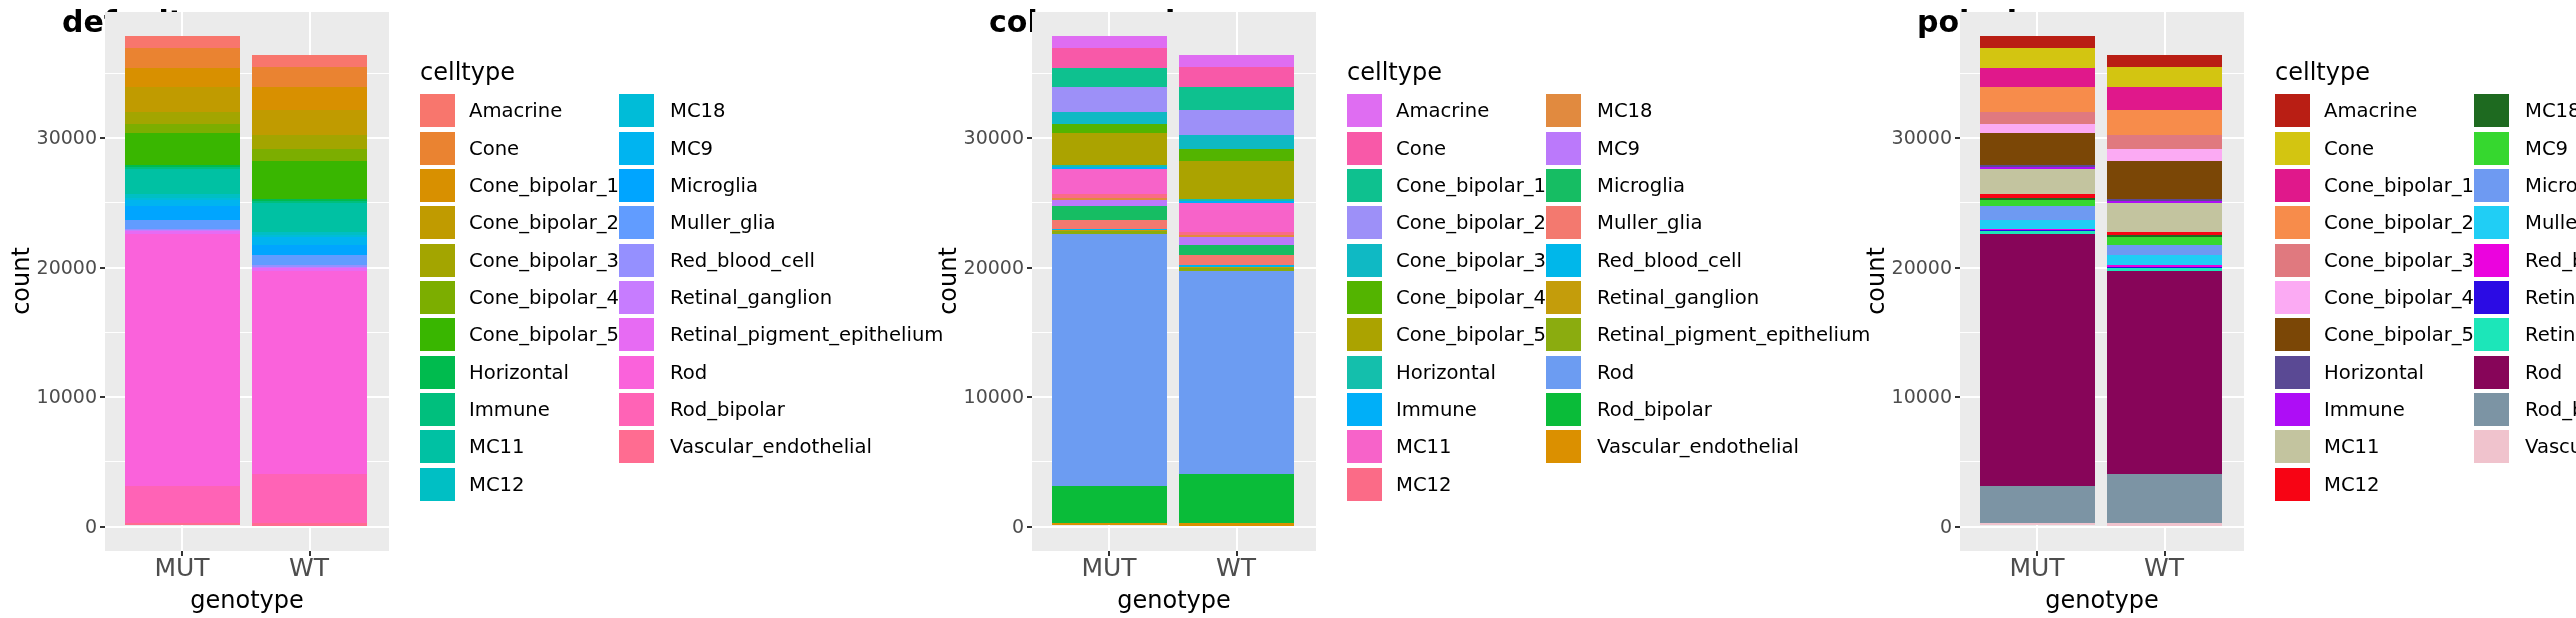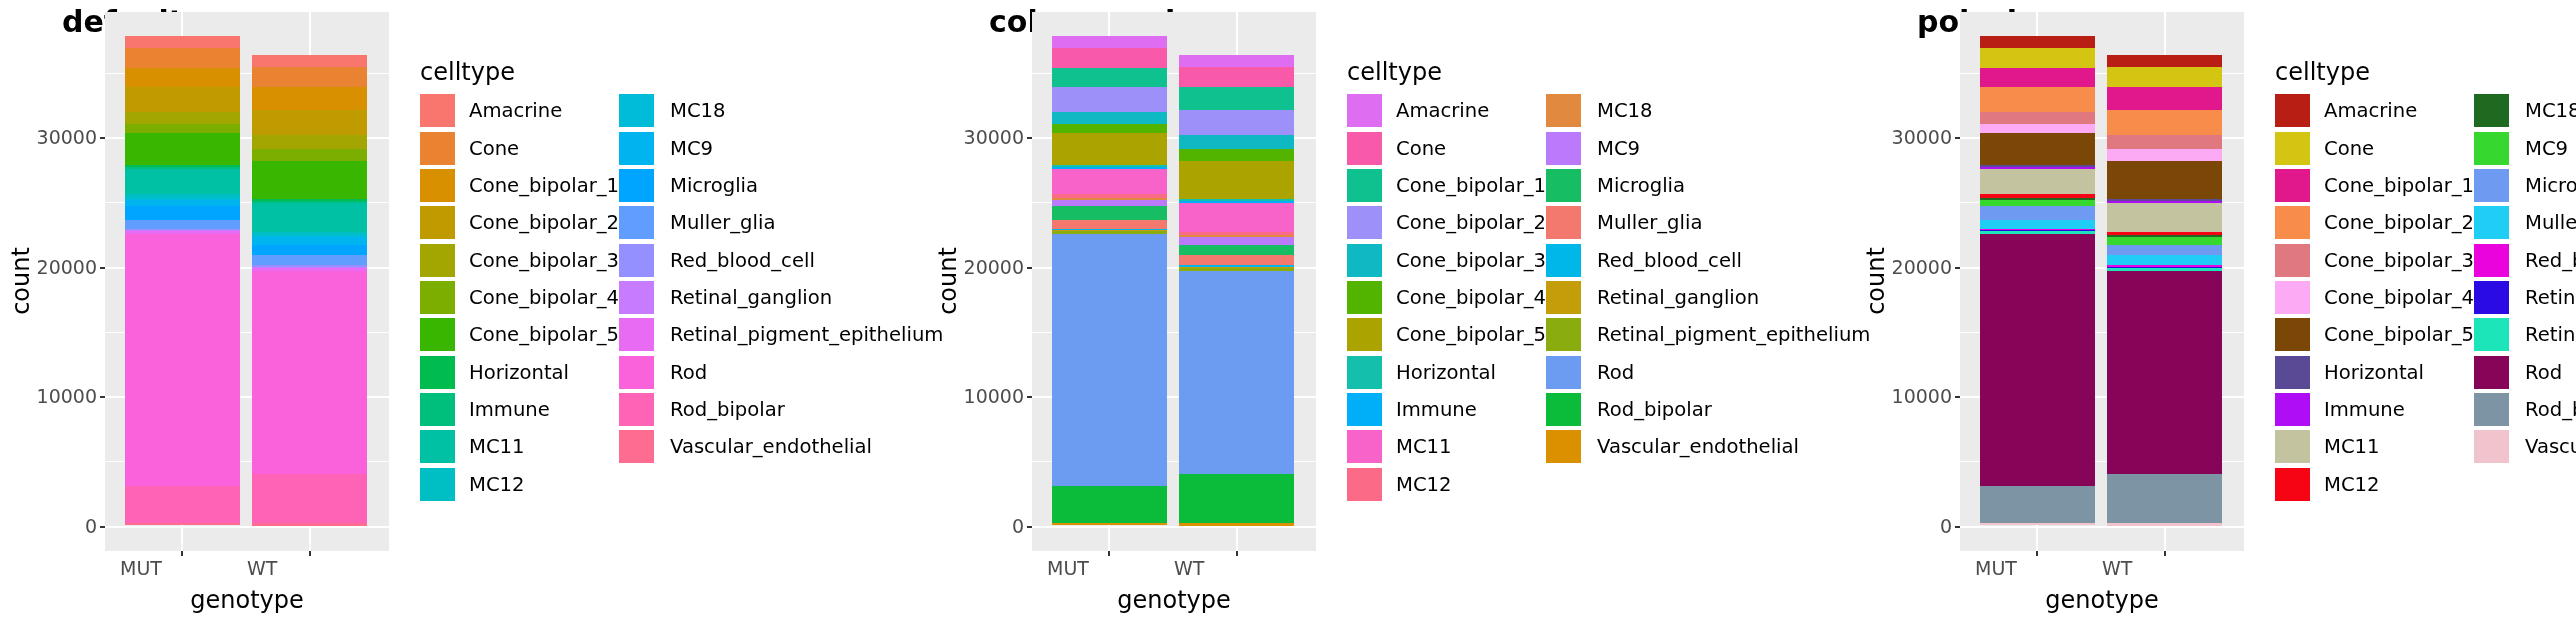--- a/index.html
+++ b/index.html
@@ -20,21 +20,21 @@
   .gridline.h{left:0;width:284px;}
   .gridline.h.major{height:1.5px;}
   .gridline.h.minor{height:1px;}
   .gridline.v{top:0;height:539px;width:1.5px;}
   .bar{position:absolute;bottom:24px;width:115px;display:flex;flex-direction:column;}
   .bar-segment{width:100%;}
   .ytick-label{position:absolute;left:0;width:97px;text-align:right;font-size:19px;line-height:21.6px;
                color:#4D4D4D;}
   .ytick-mark{position:absolute;left:100px;width:4.6px;height:1.5px;background:#333333;}
   .xtick-mark{position:absolute;top:551px;width:1.5px;height:4.6px;background:#333333;}
-  .xtick-label{position:absolute;top:558px;width:124px;text-align:left;font-size:19px;
+  .xtick-label{position:absolute;top:558px;width:124px;text-align:center;font-size:25px;
                line-height:20.6px;color:#4D4D4D;}
   .legend-title{position:absolute;left:420px;top:58px;font-size:24px;line-height:29px;color:#000;}
   .legend-key{position:absolute;width:35px;height:33px;}
   .legend-label{position:absolute;height:33px;display:flex;align-items:center;font-size:19.6px;color:#000;
                 white-space:nowrap;}
 </style>
 </head>
 <body>
 
 <div class="figure">

